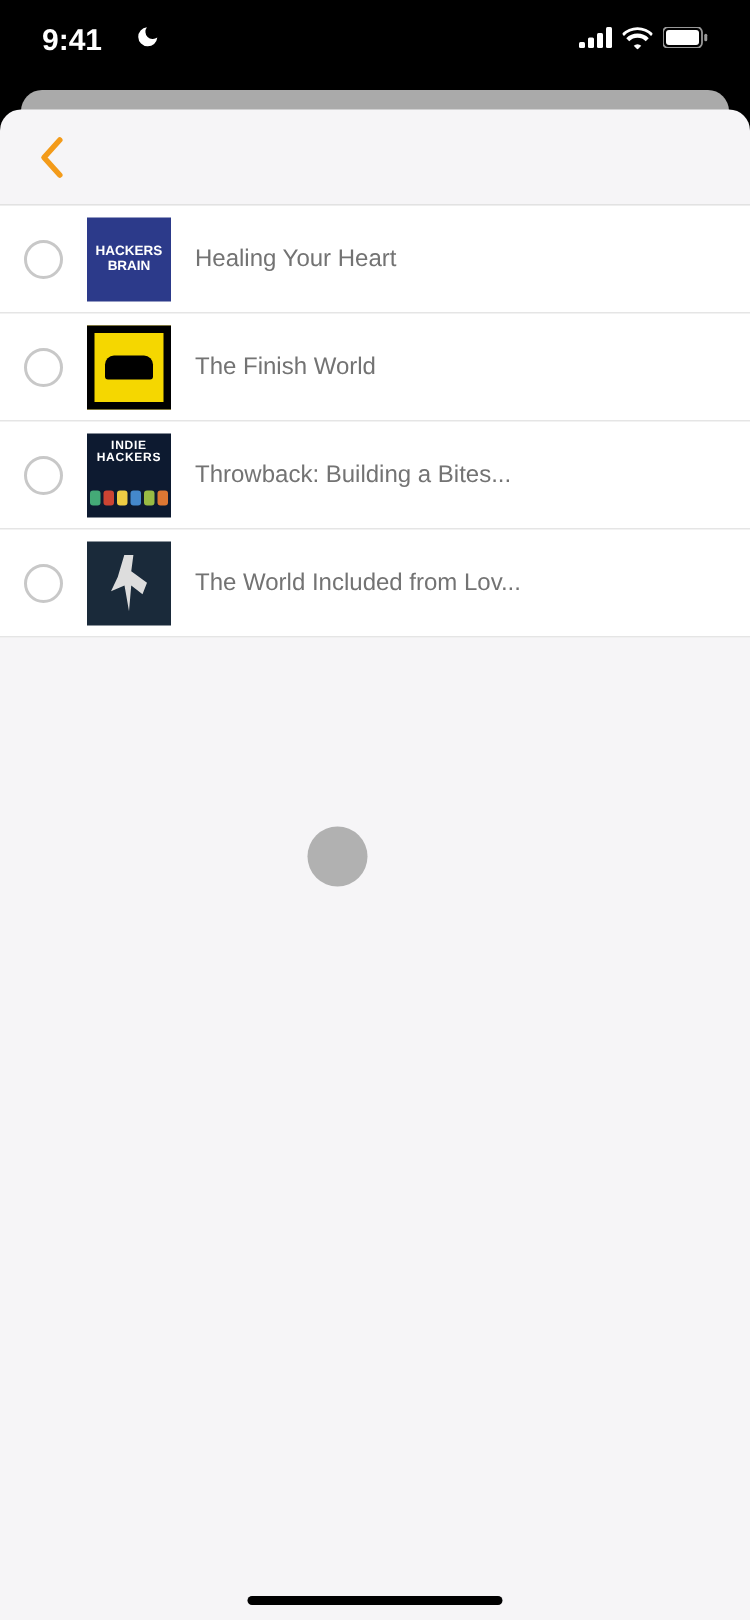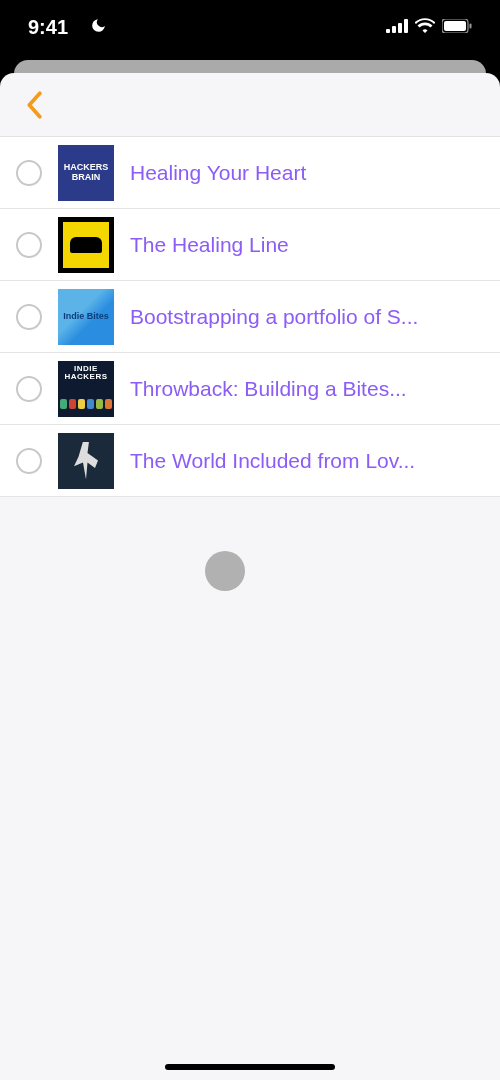--- a/index.html
+++ b/index.html
@@ -115,23 +115,23 @@
     .thumb-2 { background: #f5d700; border: 5px solid #000; position: relative; }
     .thumb-2::after { content: ''; position: absolute; width: 32px; height: 16px; background: #000; border-radius: 6px 6px 2px 2px; }
     .thumb-3 { background: linear-gradient(135deg, #5bb3e8 40%, #2a8de0 60%); color: #0a3d7a; }
     .thumb-4 { background: #0d1a30; position: relative; }
     .thumb-4 .t4top { position: absolute; top: 4px; font-size: 8px; letter-spacing: 0.5px; }
     .thumb-4 .t4dots { position: absolute; bottom: 8px; display: flex; gap: 2px; }
     .thumb-4 .t4dots span { width: 7px; height: 10px; border-radius: 2px; }
     .thumb-5 { background: #1a2a3a; position: relative; }
     .thumb-5::after { content: ''; position: absolute; width: 30px; height: 38px; background: #ddd; clip-path: polygon(40% 0, 60% 0, 55% 30%, 90% 50%, 80% 70%, 55% 55%, 50% 100%, 40% 55%, 10% 65%, 25% 40%); }
     .row-title {
-      font-size: 21px;
+      font-size: 16px;
       font-weight: 400;
-      color: #8b5cf6;
+      color: #737373;
       white-space: nowrap;
       overflow: hidden;
       text-overflow: ellipsis;
       flex: 1;
     }
     .touch-indicator {
       position: absolute;
       width: 40px;
       height: 40px;
       background: #999;
@@ -202,28 +202,21 @@
     <div class="row">
       <div class="checkbox"></div>
       <div class="thumb thumb-1">
           <span>HACKERS BRAIN</span>
         </div>
       <div class="row-title">Healing Your Heart</div>
     </div>
     <div class="row">
       <div class="checkbox"></div>
       <div class="thumb thumb-2"></div>
-      <div class="row-title">The Healing Line</div>
-    </div>
-    <div class="row">
-      <div class="checkbox"></div>
-      <div class="thumb thumb-3">
-          <span>Indie Bites</span>
-        </div>
-      <div class="row-title">Bootstrapping a portfolio of S...</div>
+      <div class="row-title">The Finish World</div>
     </div>
     <div class="row">
       <div class="checkbox"></div>
       <div class="thumb thumb-4">
         <span class="t4top">INDIE HACKERS</span>
         <div class="t4dots">
             <span style="background:#4a7"></span>
             <span style="background:#c43"></span>
             <span style="background:#ec4"></span>
             <span style="background:#48c"></span>

